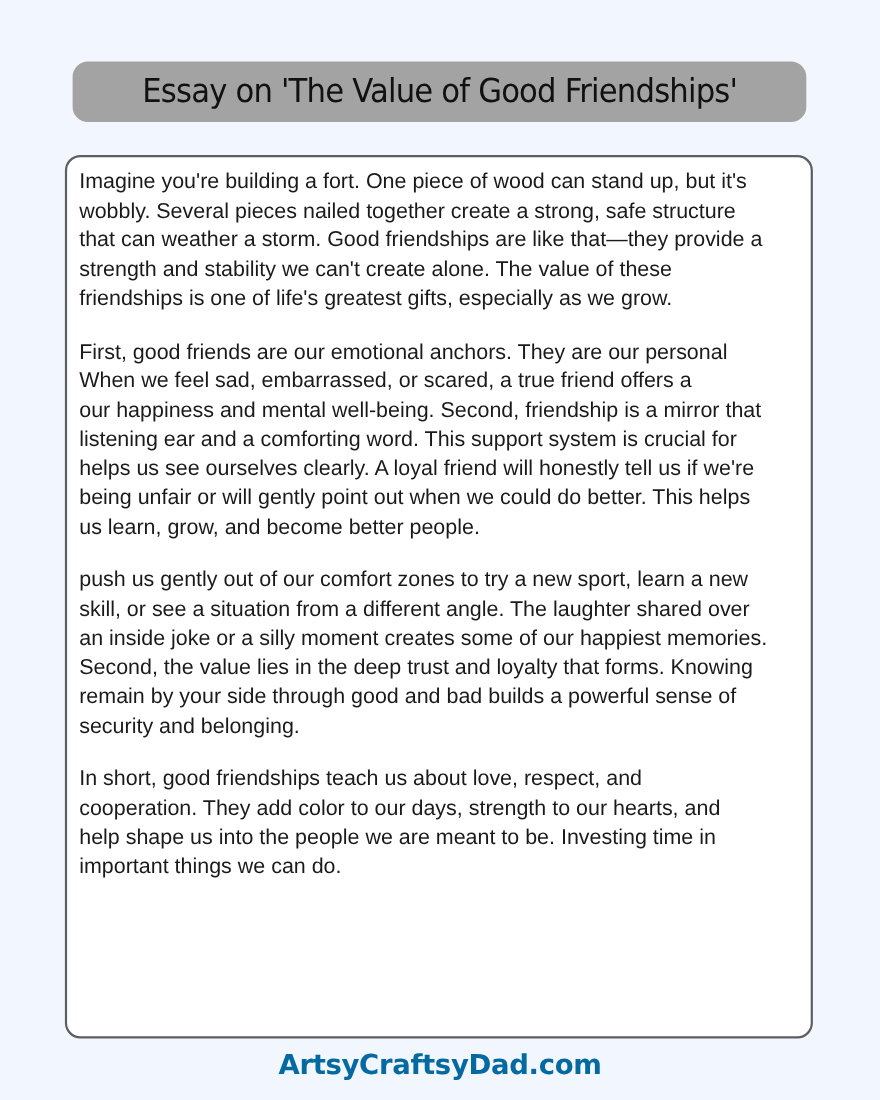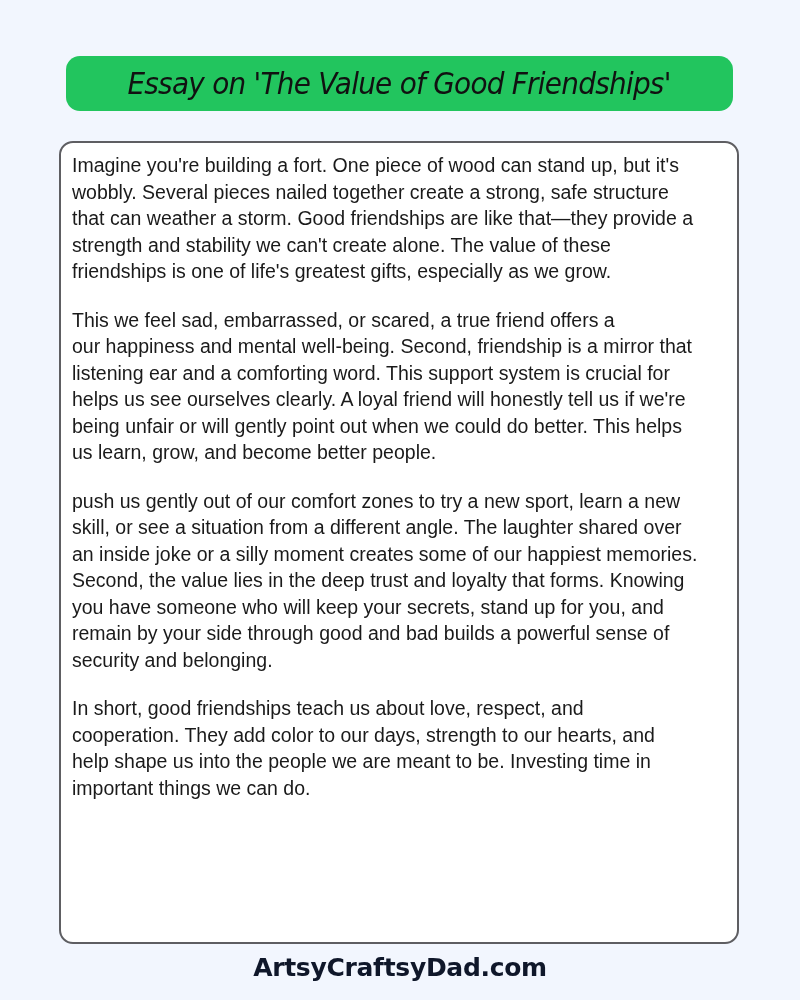--- a/index.html
+++ b/index.html
@@ -13,26 +13,25 @@
       position: relative;
       overflow: hidden;
       font-family: "Liberation Sans", sans-serif;
     }
     .title-banner {
       position: absolute;
       left: 66px;
       top: 56px;
       width: 667px;
       height: 55px;
-      background: #22c55e;
+      background: #a3a3a3;
       border-radius: 14px;
       display: flex;
       align-items: center;
       justify-content: center;
-      font-style: italic;
     }
     .title-text {
       font-family: "DejaVu Sans", sans-serif;
       font-size: 30px;
       font-weight: normal;
       color: #111111;
       letter-spacing: -0.8px;
       white-space: nowrap;
       transform: scaleX(0.93);
     }
@@ -63,53 +62,53 @@
       position: absolute;
       left: 0;
       width: 800px;
       top: 953px;
       text-align: center;
     }
     .footer-text {
       font-family: "DejaVu Sans", sans-serif;
       font-weight: bold;
       font-size: 25px;
-      color: #0f172a;
+      color: #0369a1;
       letter-spacing: -0.3px;
     }
   </style>
 </head>
 <body>
 
 <div class="title-banner">
   <span class="title-text">Essay on 'The Value of Good Friendships'</span>
 </div>
 
 <div class="essay-card">
   <p class="paragraph">
     <span class="line">Imagine you're building a fort. One piece of wood can stand up, but it's</span>
     <span class="line">wobbly. Several pieces nailed together create a strong, safe structure</span>
     <span class="line">that can weather a storm. Good friendships are like that—they provide a</span>
     <span class="line">strength and stability we can't create alone. The value of these</span>
     <span class="line">friendships is one of life's greatest gifts, especially as we grow.</span>
   </p>
   <p class="paragraph">
-    <span class="line">This we feel sad, embarrassed, or scared, a true friend offers a</span>
+    <span class="line">First, good friends are our emotional anchors. They are our personal</span>
+    <span class="line">When we feel sad, embarrassed, or scared, a true friend offers a</span>
     <span class="line">our happiness and mental well-being. Second, friendship is a mirror that</span>
     <span class="line">listening ear and a comforting word. This support system is crucial for</span>
     <span class="line">helps us see ourselves clearly. A loyal friend will honestly tell us if we're</span>
     <span class="line">being unfair or will gently point out when we could do better. This helps</span>
     <span class="line">us learn, grow, and become better people.</span>
   </p>
   <p class="paragraph">
     <span class="line">push us gently out of our comfort zones to try a new sport, learn a new</span>
     <span class="line">skill, or see a situation from a different angle. The laughter shared over</span>
     <span class="line">an inside joke or a silly moment creates some of our happiest memories.</span>
     <span class="line">Second, the value lies in the deep trust and loyalty that forms. Knowing</span>
-    <span class="line">you have someone who will keep your secrets, stand up for you, and</span>
     <span class="line">remain by your side through good and bad builds a powerful sense of</span>
     <span class="line">security and belonging.</span>
   </p>
   <p class="paragraph">
     <span class="line">In short, good friendships teach us about love, respect, and</span>
     <span class="line">cooperation. They add color to our days, strength to our hearts, and</span>
     <span class="line">help shape us into the people we are meant to be. Investing time in</span>
     <span class="line">important things we can do.</span>
   </p>
 </div>

